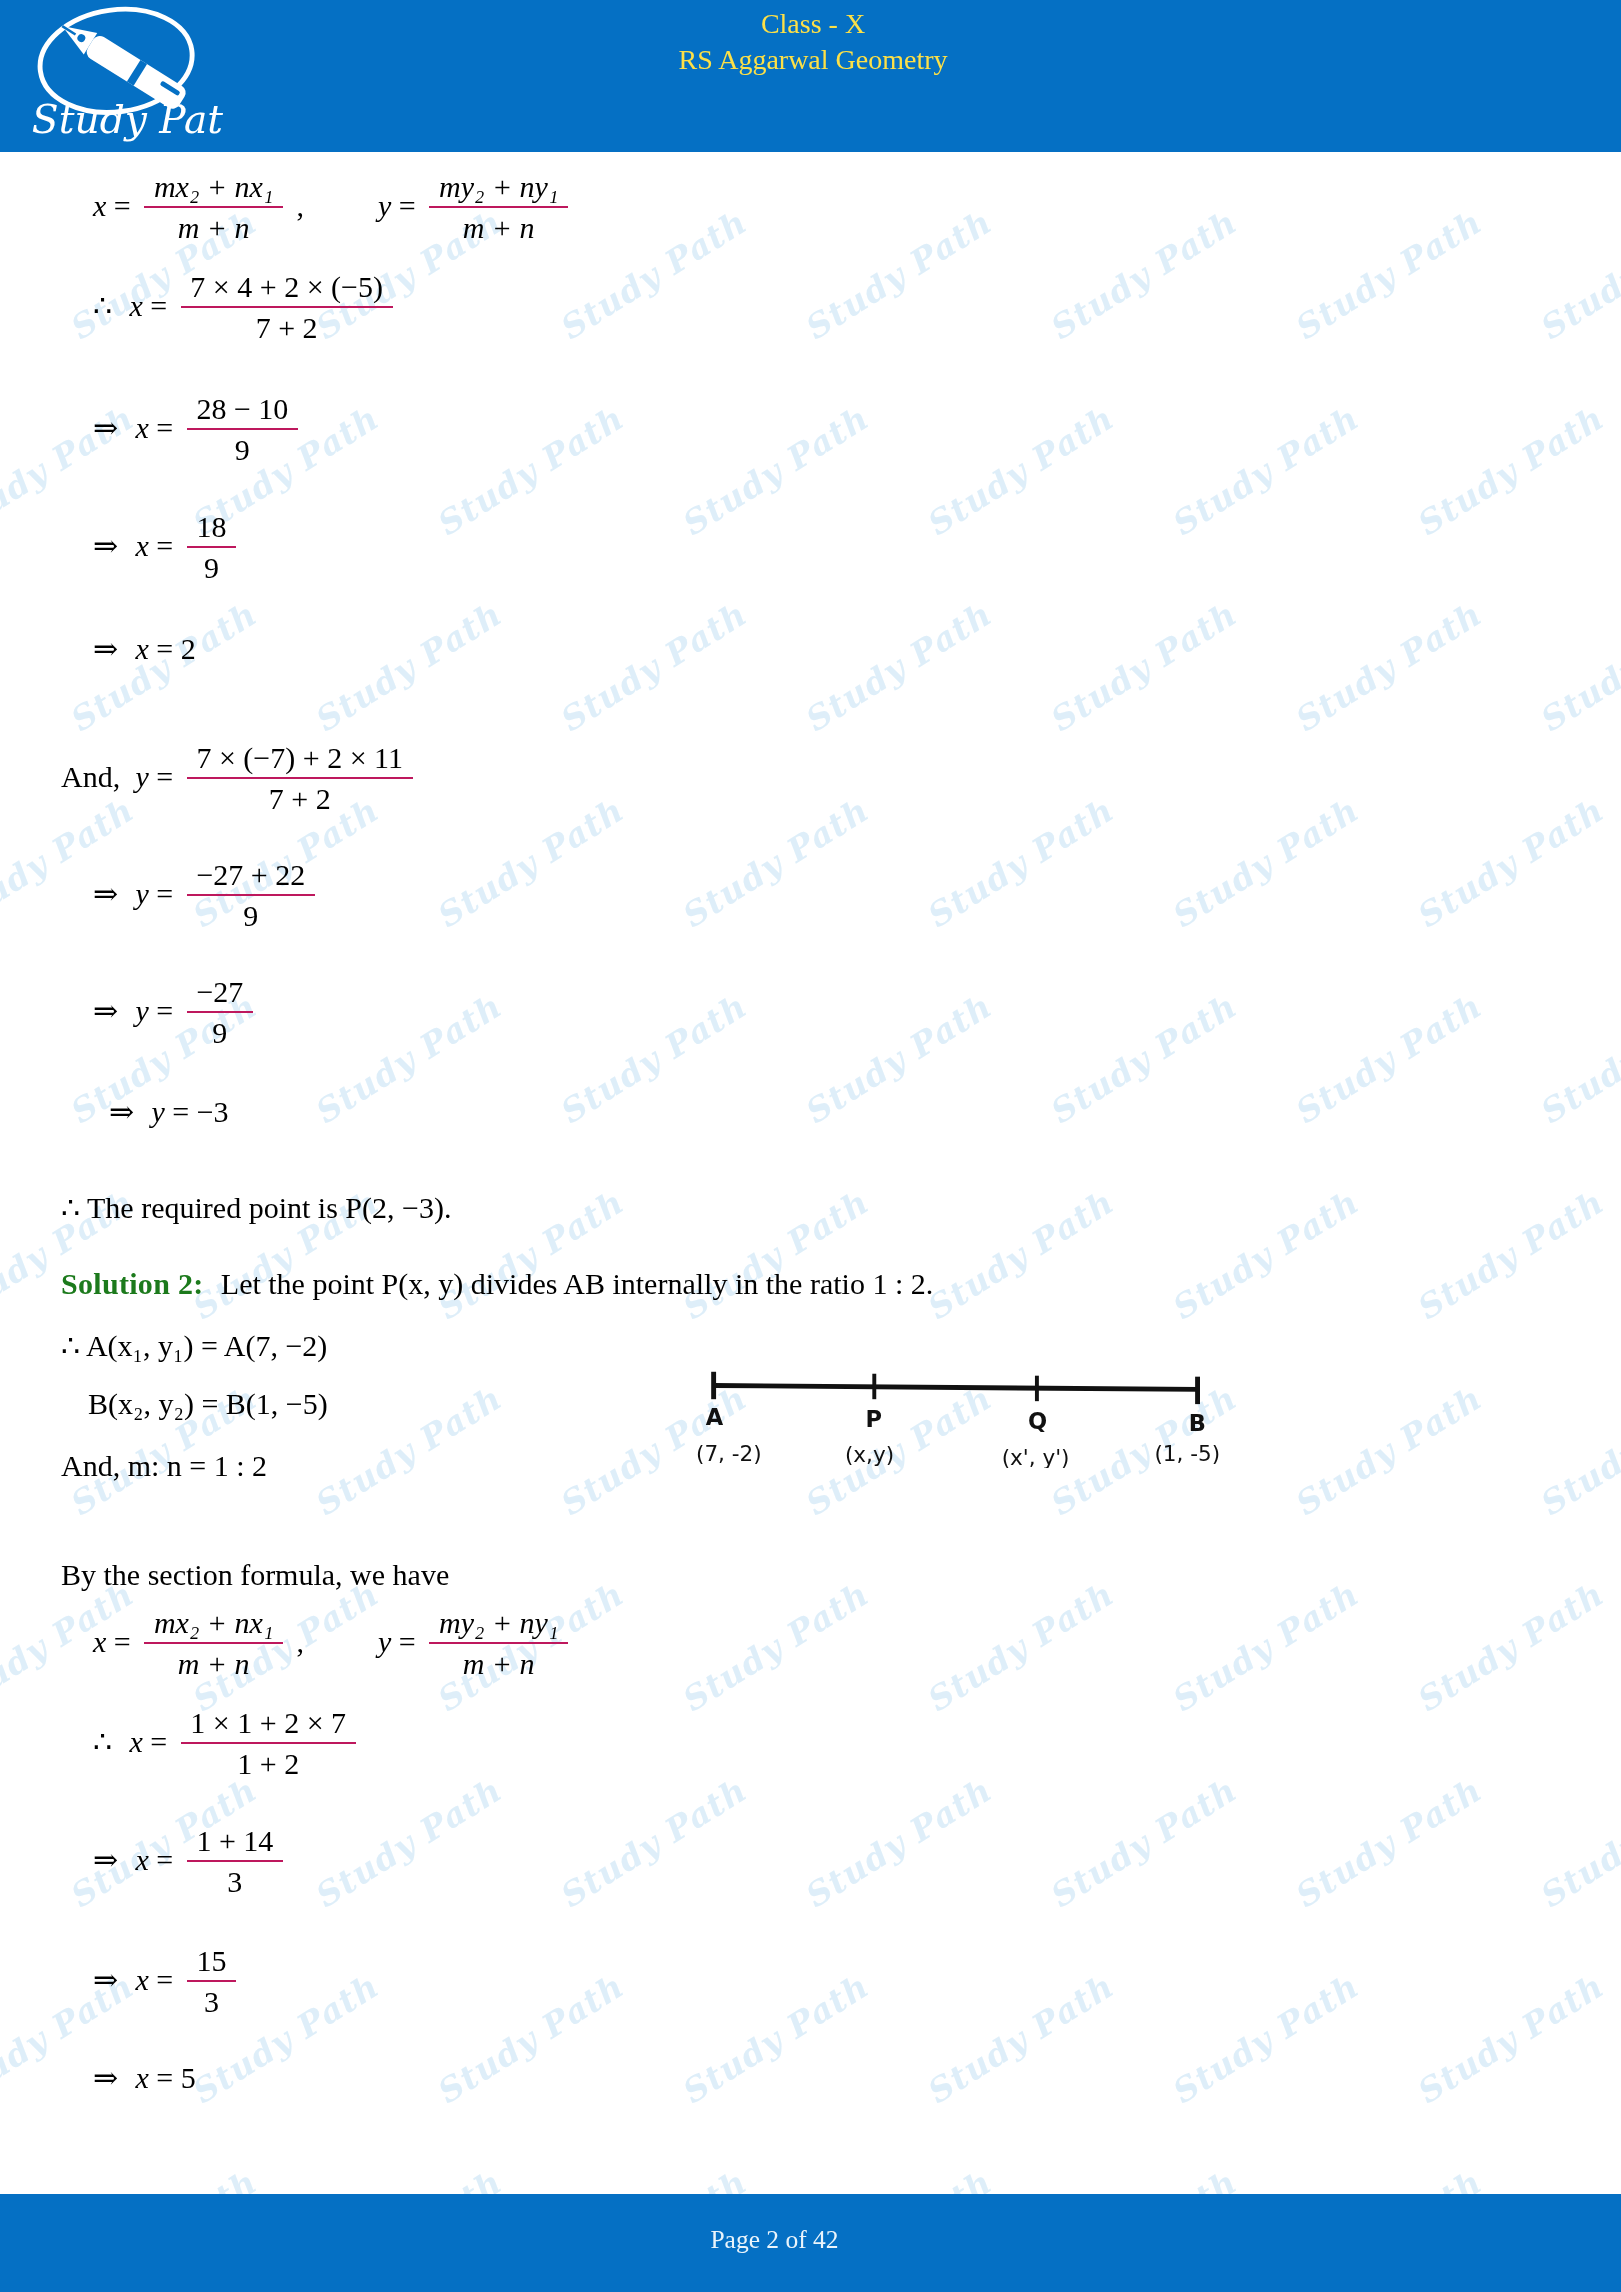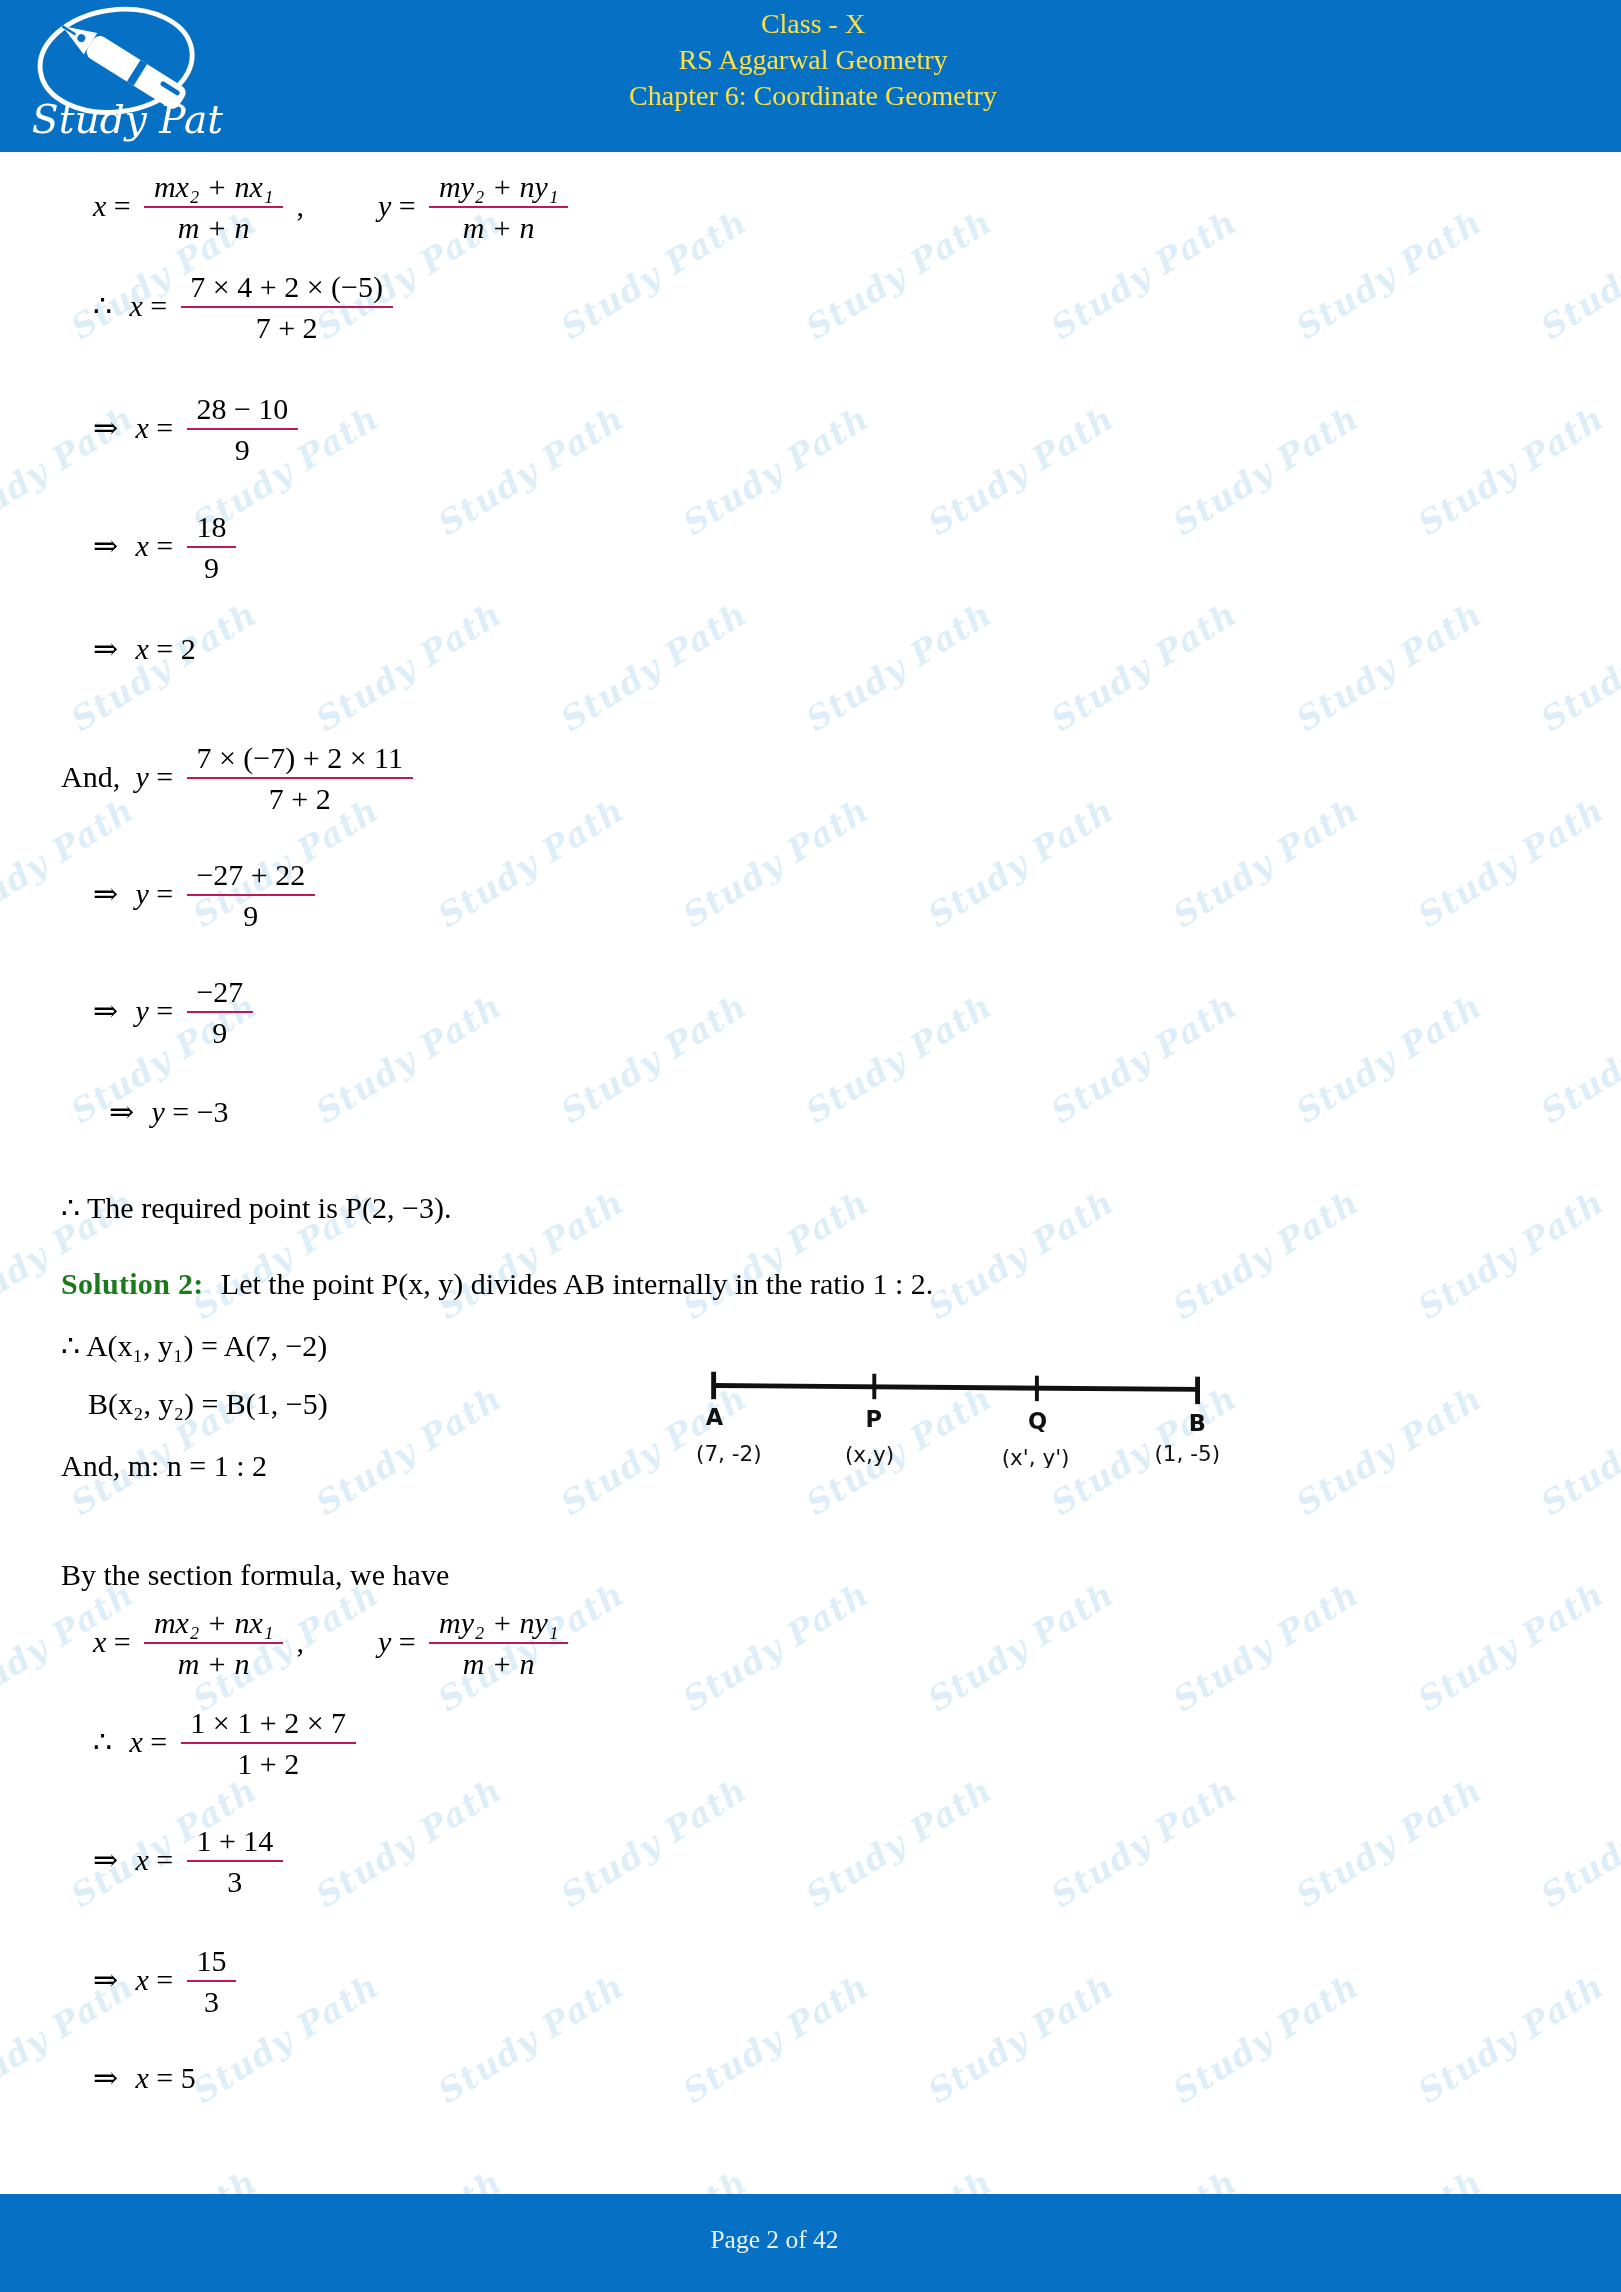--- a/index.html
+++ b/index.html
@@ -260,21 +260,20 @@
             <path d="M50 63 L34 63" stroke="#0570c4" stroke-width="2.5"></path>
             <circle cx="57" cy="63" r="4" fill="#0570c4"></circle>
           </g>
         </g>
         <text x="14" y="132" font-family="DejaVu Serif, serif" font-style="italic" font-size="40" fill="#ffffff">Study Path</text>
       </svg>
     </div>
     <div class="header-titles">
       <div class="line line1">Class - X</div>
       <div class="line line2">RS Aggarwal Geometry</div>
-      <div class="line line3">Chapter 6: Coordinate Geometry</div>
     </div>
   </div>
 
   <div class="content">
 
     <div class="row mathrow" style="left:93px; top:19.6px;">
       <span class="it">x</span>
       <span> = </span>
       <span class="frac">
         <span class="num it">mx₂ + nx₁</span>

